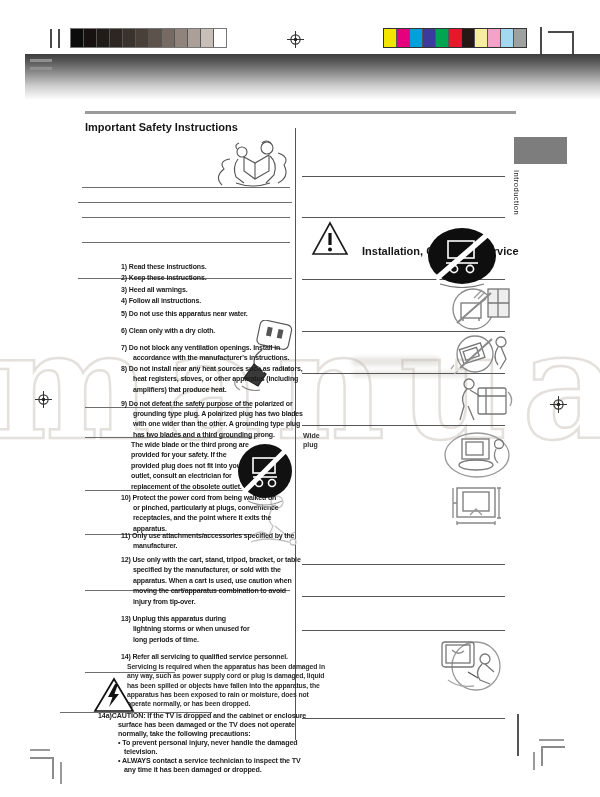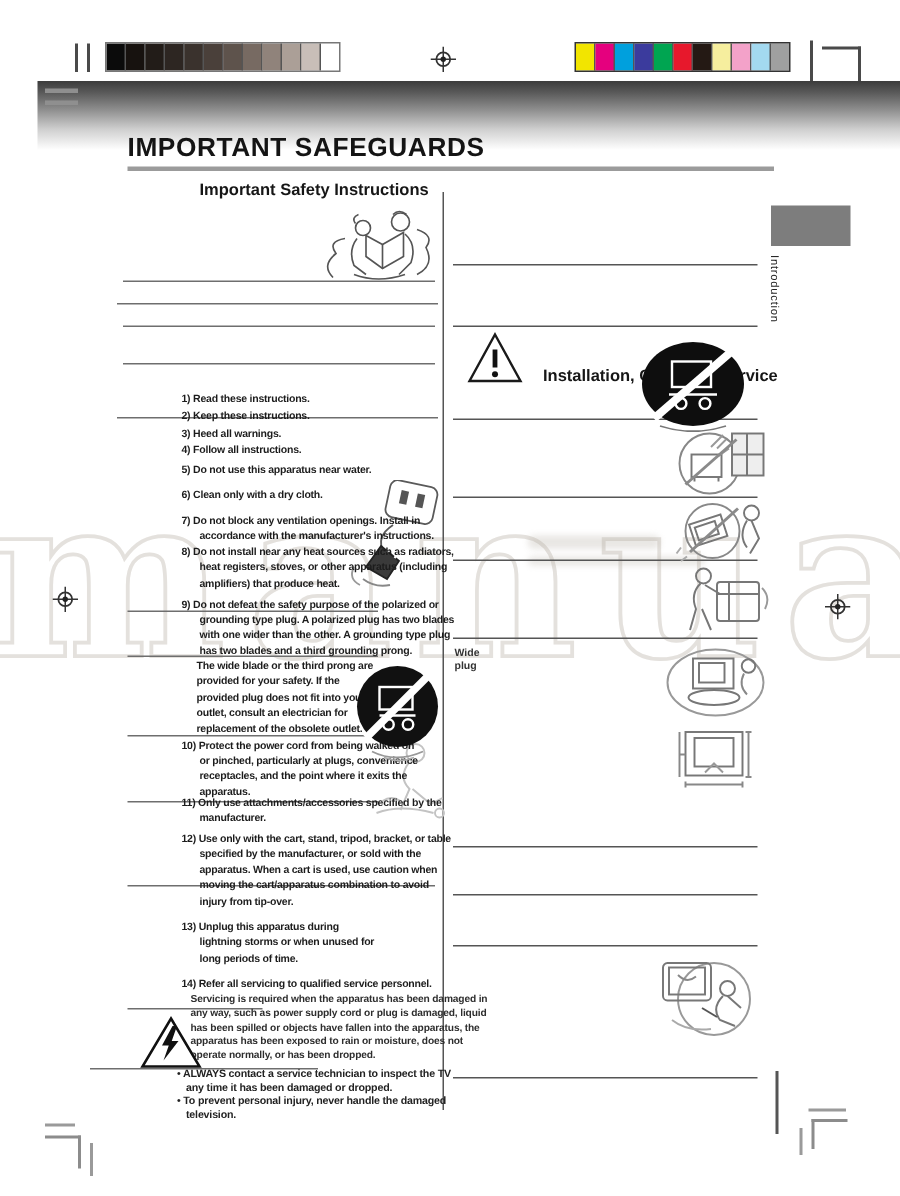--- a/index.html
+++ b/index.html
@@ -8,21 +8,21 @@
   .abs{position:absolute;}
   
   .swatchrow{display:flex;outline:1px solid #777;}
   .swatchrow .swatch{width:12px;height:18px;border-right:1px solid #555;}
   .swatchrow .swatch:last-child{border-right:none;}
   .mark{background:#4a4a4a;}
   .band{background:linear-gradient(180deg,#3c3c3c 0%,#585858 16%,#8f8f8f 42%,#cfcfcf 70%,#ffffff 100%);}
   
   .h-title{font-size:17.5px;font-weight:bold;letter-spacing:.4px;color:#141414;white-space:nowrap;}
   .h-rule{background:#9b9b9b;height:3px;}
-  .h-sub{font-size:11px;font-weight:bold;color:#161616;white-space:nowrap;margin-left:48px;}
+  .h-sub{font-size:11px;font-weight:bold;color:#161616;white-space:nowrap;}
   .h-right{font-size:11px;font-weight:bold;color:#161616;white-space:nowrap;}
   
   .rule{background:#555;height:1px;}
   .rule-l{background:#6e6e6e;height:1px;}
   .vline{background:#555;width:1px;}
   
   .item{position:absolute;font-size:7px;font-weight:700;letter-spacing:-0.15px;
         line-height:10.4px;margin:0;padding-left:12px;text-indent:-12px;color:#1c1c1c;}
   .note{position:absolute;font-size:7px;font-weight:700;letter-spacing:-0.15px;
         line-height:10.4px;margin:0;color:#1c1c1c;}
@@ -93,21 +93,20 @@
 
   <div class="abs mark z1" style="left:540px;top:27px;width:2px;height:27px;"></div>
   <div class="abs mark z1" style="left:548px;top:31px;width:26px;height:2px;"></div>
   <div class="abs mark z1" style="left:572px;top:31px;width:2px;height:27px;"></div>
   <div class="abs z1" style="left:548px;top:59px;width:26px;height:2px;background:#9a9a9a;"></div>
 
   <div class="abs band z1" style="left:25px;top:54px;width:575px;height:46px;"></div>
   <div class="abs z2" style="left:30px;top:59px;width:22px;height:3px;background:#8f8f8f;"></div>
   <div class="abs z2" style="left:30px;top:67px;width:22px;height:3px;background:#8f8f8f;"></div>
 
-  <div class="abs h-title z2" style="left:85px;top:88px;">IMPORTANT SAFEGUARDS</div>
   <div class="abs h-rule z2" style="left:85px;top:111px;width:431px;"></div>
   <div class="abs h-sub z2" style="left:85px;top:121px;">Important Safety Instructions</div>
 
   <div class="abs vline z2" style="left:295px;top:128px;height:612px;"></div>
   <div class="abs rule z2" style="left:302px;top:176px;width:203px;"></div>
   <div class="abs rule z2" style="left:302px;top:217px;width:203px;"></div>
   <div class="abs rule z2" style="left:302px;top:279px;width:203px;"></div>
   <div class="abs rule z2" style="left:302px;top:331px;width:203px;"></div>
   <div class="abs rule z2" style="left:302px;top:373px;width:203px;"></div>
   <div class="abs rule z2" style="left:302px;top:425px;width:203px;"></div>
@@ -200,22 +199,23 @@
   <p class="item z2" style="left:121px;top:398.5px;width:180px;"><span>9)</span> <span>Do not defeat the safety purpose of the polarized or grounding type plug. A polarized plug has two blades with one wider than the other. A grounding type plug has two blades and a third grounding prong.</span></p>
   <p class="note z2" style="left:131px;top:440px;width:118px;">The wide blade or the third prong are provided for your safety. If the provided plug does not fit into your outlet, consult an electrician for replacement of the obsolete outlet.</p>
   <p class="item z2" style="left:121px;top:492.5px;width:146px;"><span>10)</span> <span>Protect the power cord from being walked on or pinched, particularly at plugs, convenience receptacles, and the point where it exits the apparatus.</span></p>
   <p class="item z2" style="left:121px;top:531px;width:184px;"><span>11)</span> <span>Only use attachments/accessories specified by the manufacturer.</span></p>
   <p class="item z2" style="left:121px;top:555px;width:170px;"><span>12)</span> <span>Use only with the cart, stand, tripod, bracket, or table specified by the manufacturer, or sold with the apparatus. When a cart is used, use caution when moving the cart/apparatus combination to avoid injury from tip-over.</span></p>
   <p class="item z2" style="left:121px;top:614px;width:118px;"><span>13)</span> <span>Unplug this apparatus during lightning storms or when unused for long periods of time.</span></p>
   <p class="item z2" style="left:121px;top:651.5px;width:200px;"><span>14)</span> <span>Refer all servicing to qualified service personnel.</span></p>
   <p class="detail z2" style="left:127px;top:662px;width:200px;">Servicing is required when the apparatus has been damaged in any way, such as power supply cord or plug is damaged, liquid has been spilled or objects have fallen into the apparatus, the apparatus has been exposed to rain or moisture, does not operate normally, or has been dropped.</p>
 
   <div class="caution z2" style="left:98px;top:711.5px;width:214px;">
+    <p class="intro"><span>14a)</span><span>CAUTION: If the TV is dropped and the cabinet or enclosure surface has been damaged or the TV does not operate normally, take the following precautions:</span></p>
+    <p class="bullet"><span>• </span><span>To prevent personal injury, never handle the damaged television.</span></p>
     <p class="bullet"><span>• </span><span>ALWAYS contact a service technician to inspect the TV any time it has been damaged or dropped.</span></p>
-    <p class="bullet"><span>• </span><span>To prevent personal injury, never handle the damaged television.</span></p>
   </div>
 
   <div class="abs z2" style="left:311px;top:220px;">
     <svg width="38" height="38" viewBox="0 0 38 38">
       <path d="M19 3 L36 34 L2 34 Z" fill="#fff" stroke="#1a1a1a" stroke-width="1.6"></path>
       <rect x="17.4" y="13" width="3.2" height="12" fill="#111"></rect>
       <circle cx="19" cy="29.5" r="2" fill="#111"></circle>
     </svg>
   </div>
   <div class="abs h-right z2" style="left:362px;top:245px;">Installation, Care, and Service</div>

